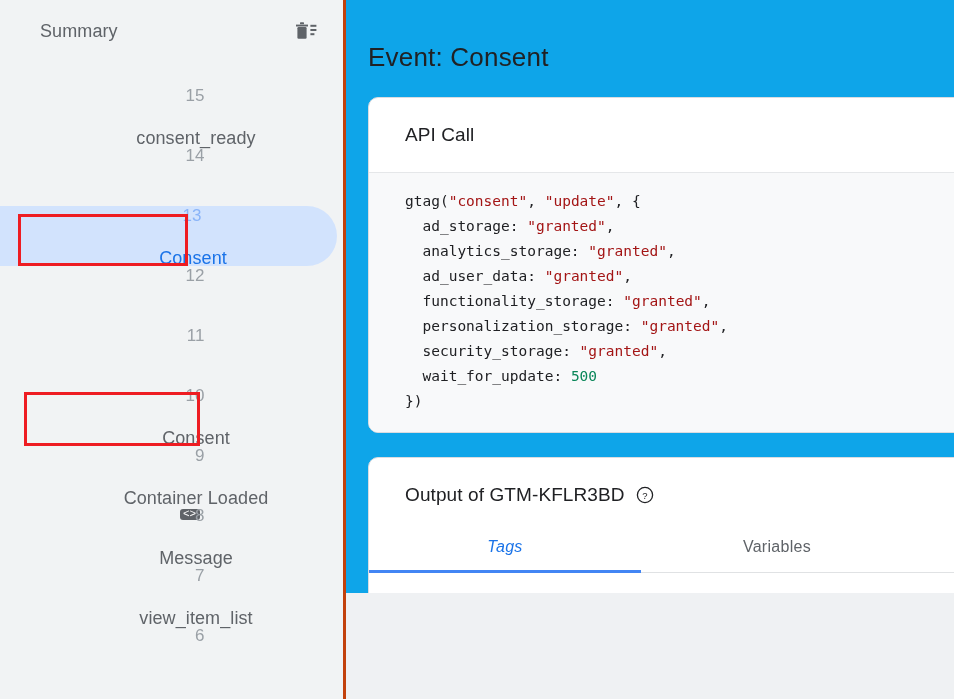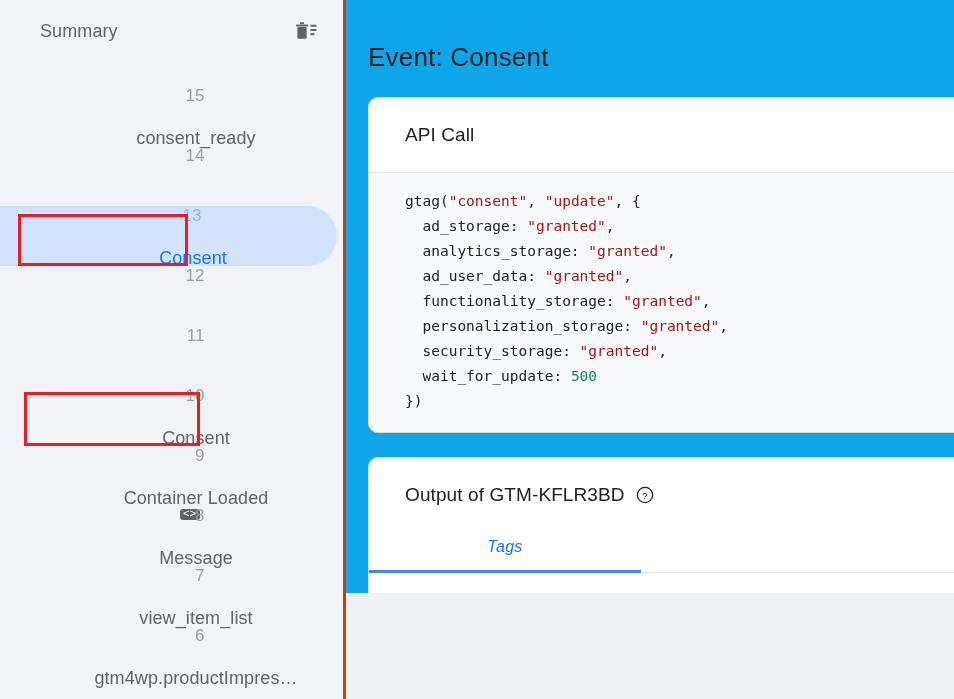--- a/index.html
+++ b/index.html
@@ -211,21 +211,20 @@
         <div class="event-row">
           <span class="num">8</span>
           <span class="label">Message</span>
         </div>
         <div class="event-row">
           <span class="num">7</span>
           <span class="label">view_item_list</span>
         </div>
         <div class="event-row">
           <span class="num">6</span>
-          <span class="label">gtm4wp.productImpres…</span>
         </div>
       </div>
 
     <div class="annot" style="left:18px; top:214px; width:170px; height:52px;"></div>
     <div class="annot" style="left:24px; top:392px; width:176px; height:54px;"></div>
   </aside>
 
   <section class="main">
 
     <h1 class="page-title">Event: Consent</h1>
@@ -251,20 +250,21 @@
         <span class="circ-icon">
           <svg viewBox="0 0 18 18" width="18" height="18" xmlns="http://www.w3.org/2000/svg">
             <circle cx="9" cy="9" r="7.6" fill="none" stroke="#202124" stroke-width="1.3"></circle>
             <text x="9" y="12.6" text-anchor="middle" font-size="9.5" font-family="Liberation Sans, sans-serif" fill="#202124">?</text>
           </svg>
         </span>
       </div>
 
       <div class="tabs">
         <div class="tab active">Tags</div>
+        <div class="tab">Variables</div>
       </div>
 
       <div class="empty-row">
         <span class="circ-icon">
           <svg viewBox="0 0 18 18" width="18" height="18" xmlns="http://www.w3.org/2000/svg">
             <circle cx="9" cy="9" r="7.6" fill="none" stroke="#5f6368" stroke-width="1.3"></circle>
             <circle cx="9" cy="5.4" r="1" fill="#5f6368"></circle>
             <rect x="8.2" y="7.4" width="1.6" height="6" rx="0.7" fill="#5f6368"></rect>
           </svg>
         </span>

